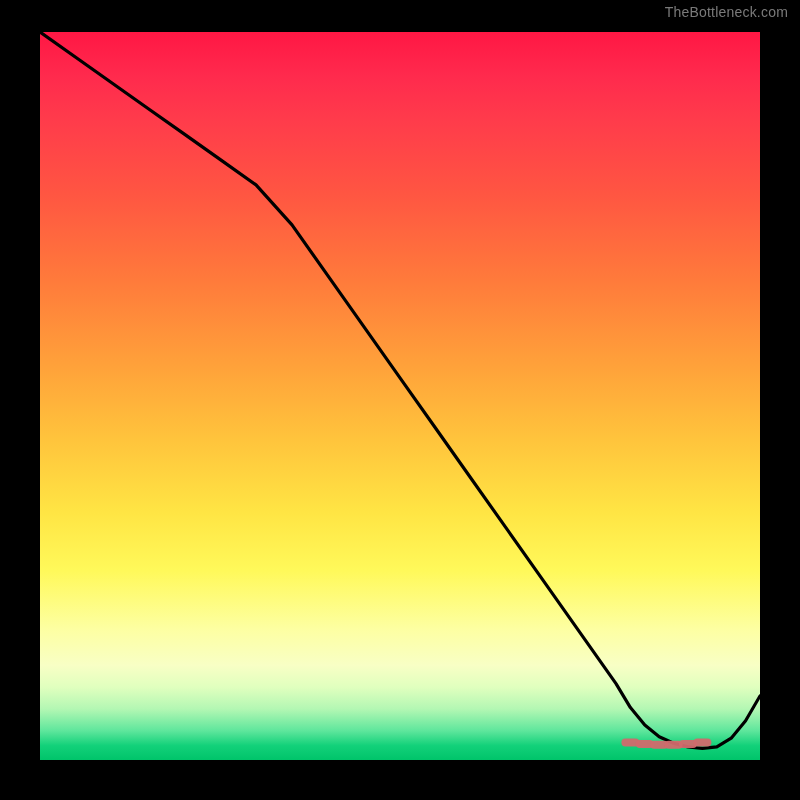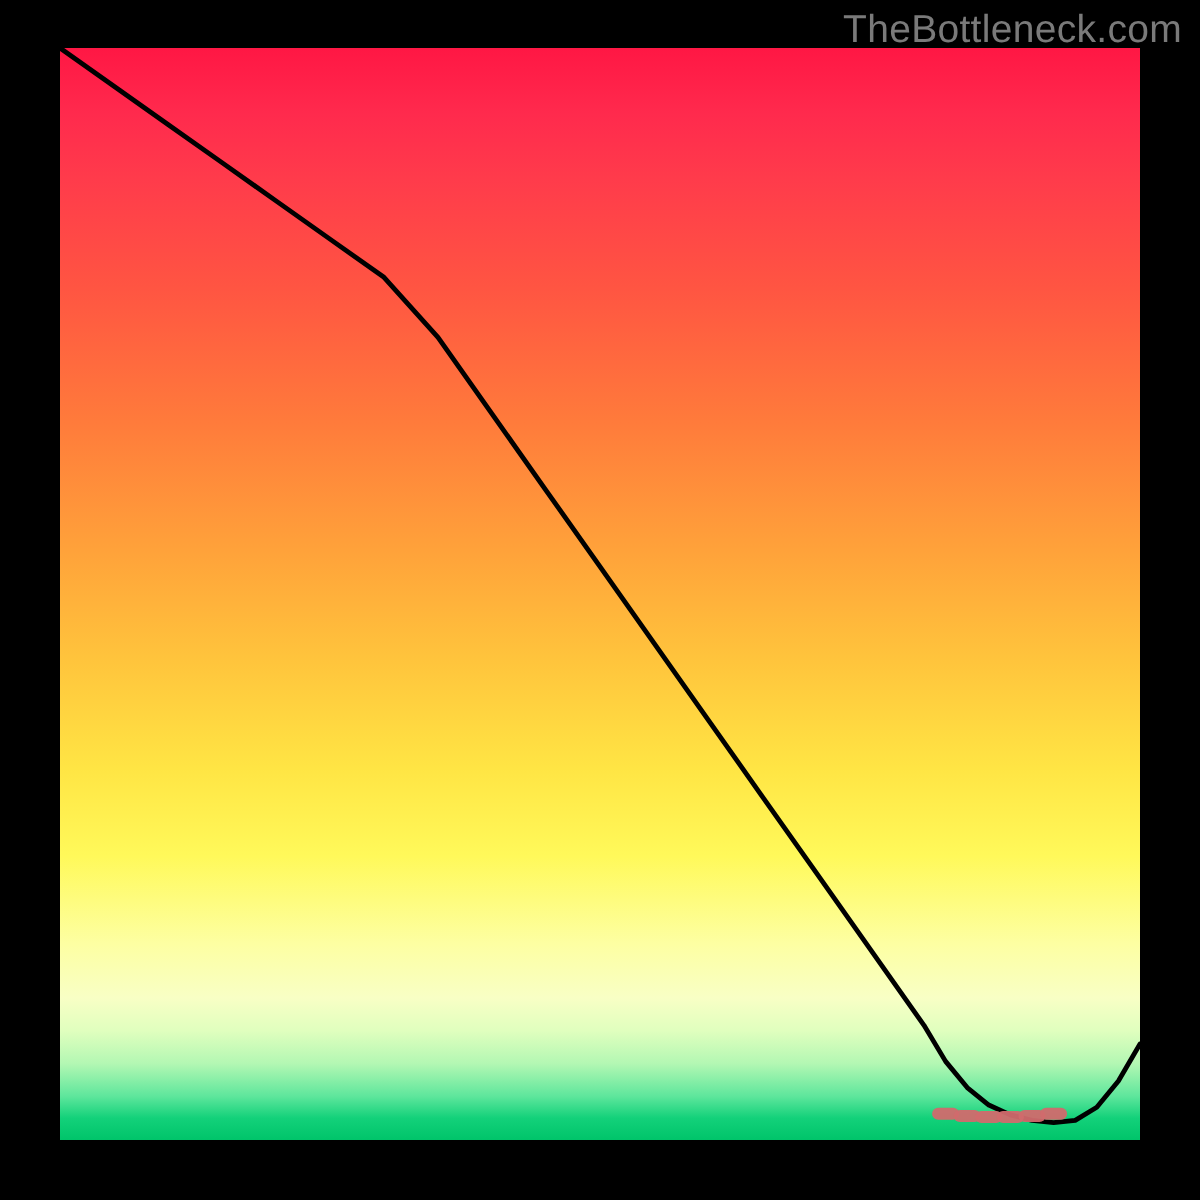--- a/index.html
+++ b/index.html
@@ -9,21 +9,21 @@
     width: 800px;
     height: 800px;
     background: #000;
   }
   .attribution {
     position: absolute;
     top: 4px;
     right: 12px;
     color: #7a7a7a;
     font-family: Arial, Helvetica, sans-serif;
-    font-size: 26px;
+    font-size: 14px;
     letter-spacing: 0.2px;
   }
   .plot-area {
     position: absolute;
     left: 40px;
     top: 32px;
     width: 720px;
     height: 728px;
     
     background: linear-gradient(to bottom,

